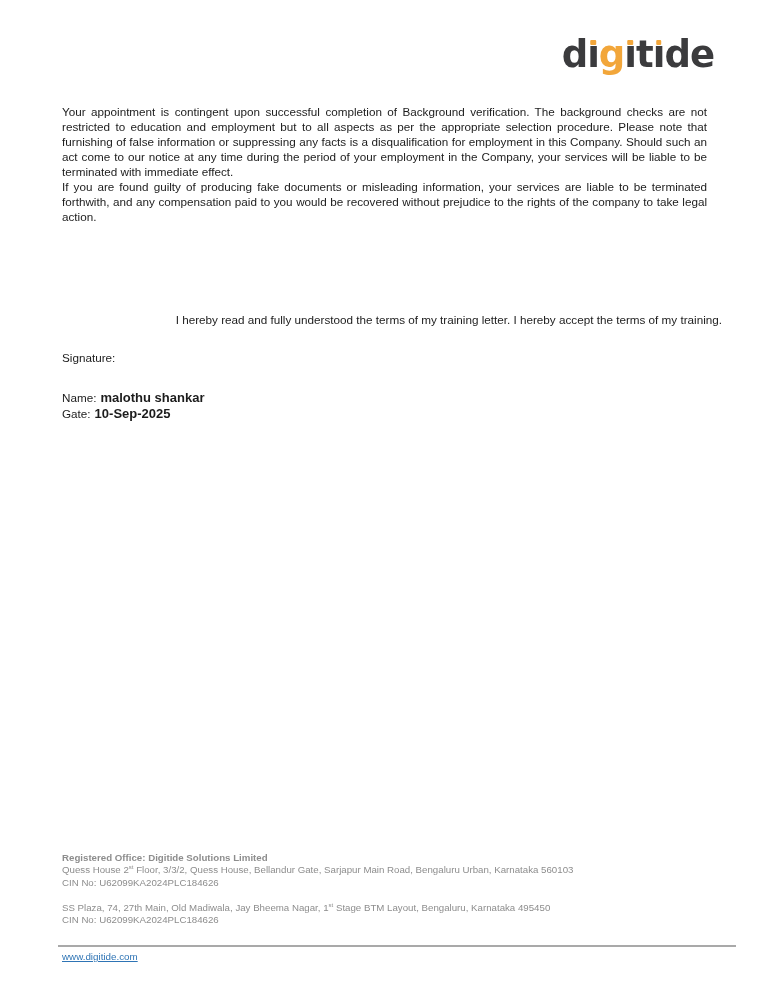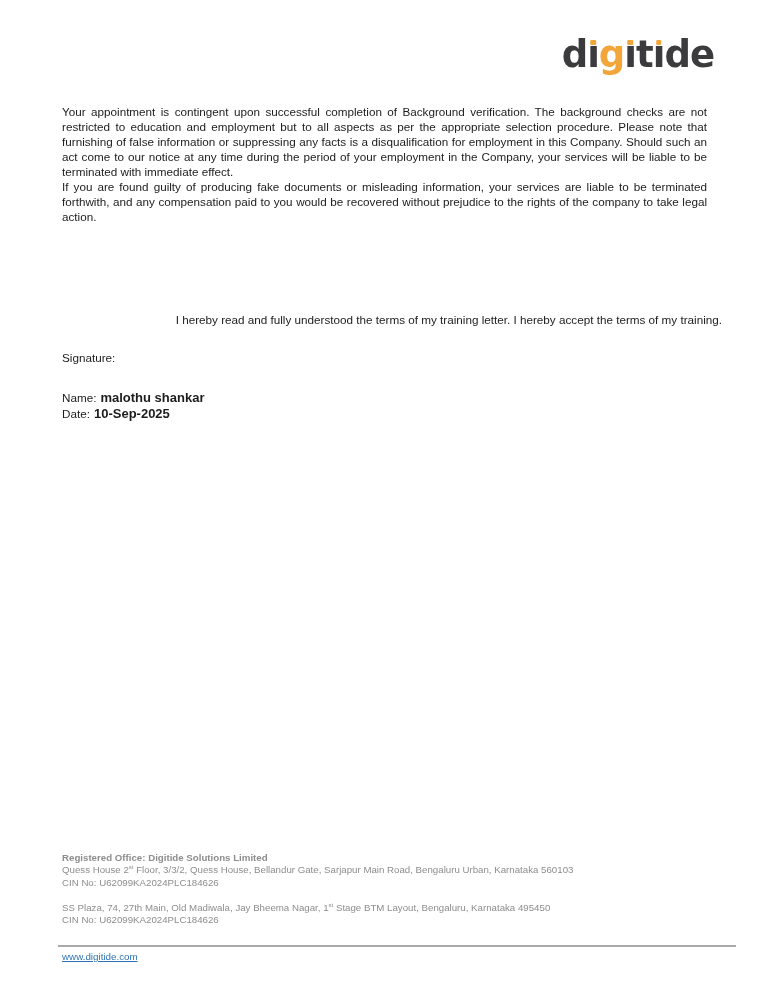--- a/index.html
+++ b/index.html
@@ -137,21 +137,21 @@
 
   <div class="acceptance">I hereby read and fully understood the terms of my training letter. I hereby accept the terms of my training.</div>
 
   <div class="signature">Signature:</div>
 
   <div class="name-date">
     <div class="row">
       <span>Name:</span><span class="value">malothu shankar</span>
     </div>
     <div class="row">
-      <span>Date:</span><span class="value">10-Sep-2025</span>
+      <span>Gate:</span><span class="value">10-Sep-2025</span>
     </div>
   </div>
 
   <div class="office-block registered">
     <div class="office-title">Registered Office: Digitide Solutions Limited</div>
     <div>
       <span>Quess House 2</span><sup>st</sup><span> Floor, 3/3/2, Quess House, Bellandur Gate, Sarjapur Main Road, Bengaluru Urban, Karnataka 560103</span>
     </div>
     <div>CIN No: U62099KA2024PLC184626</div>
   </div>

